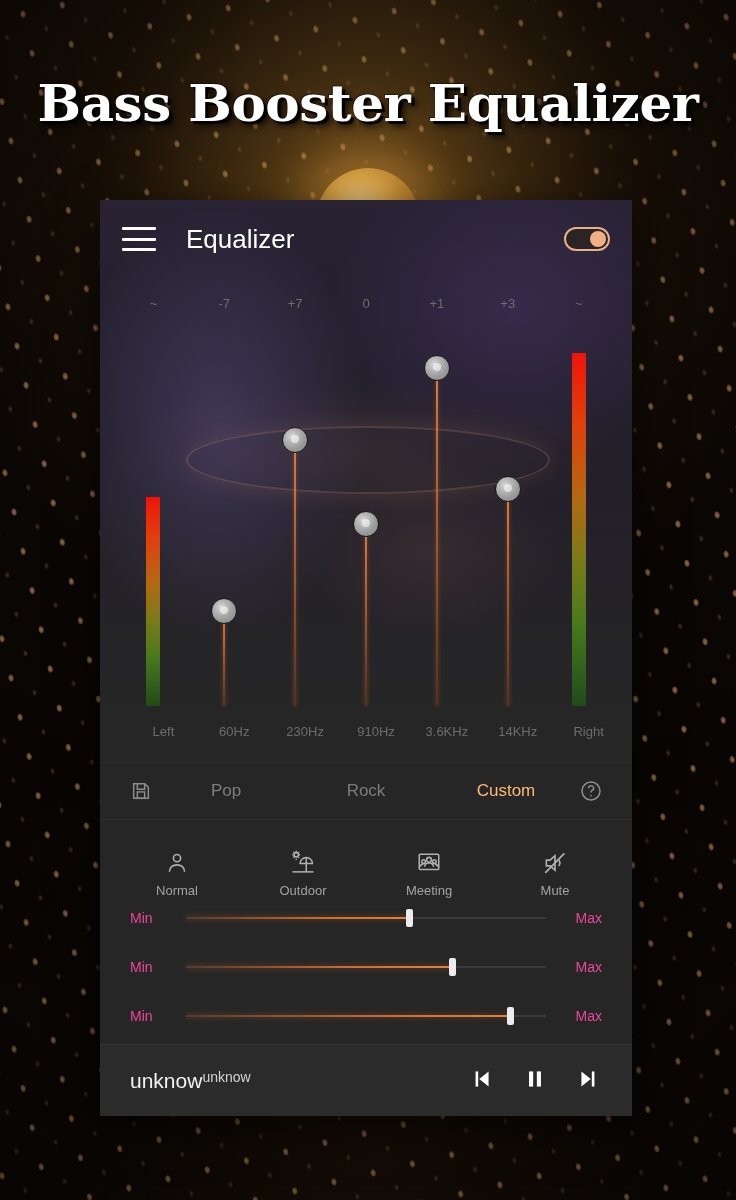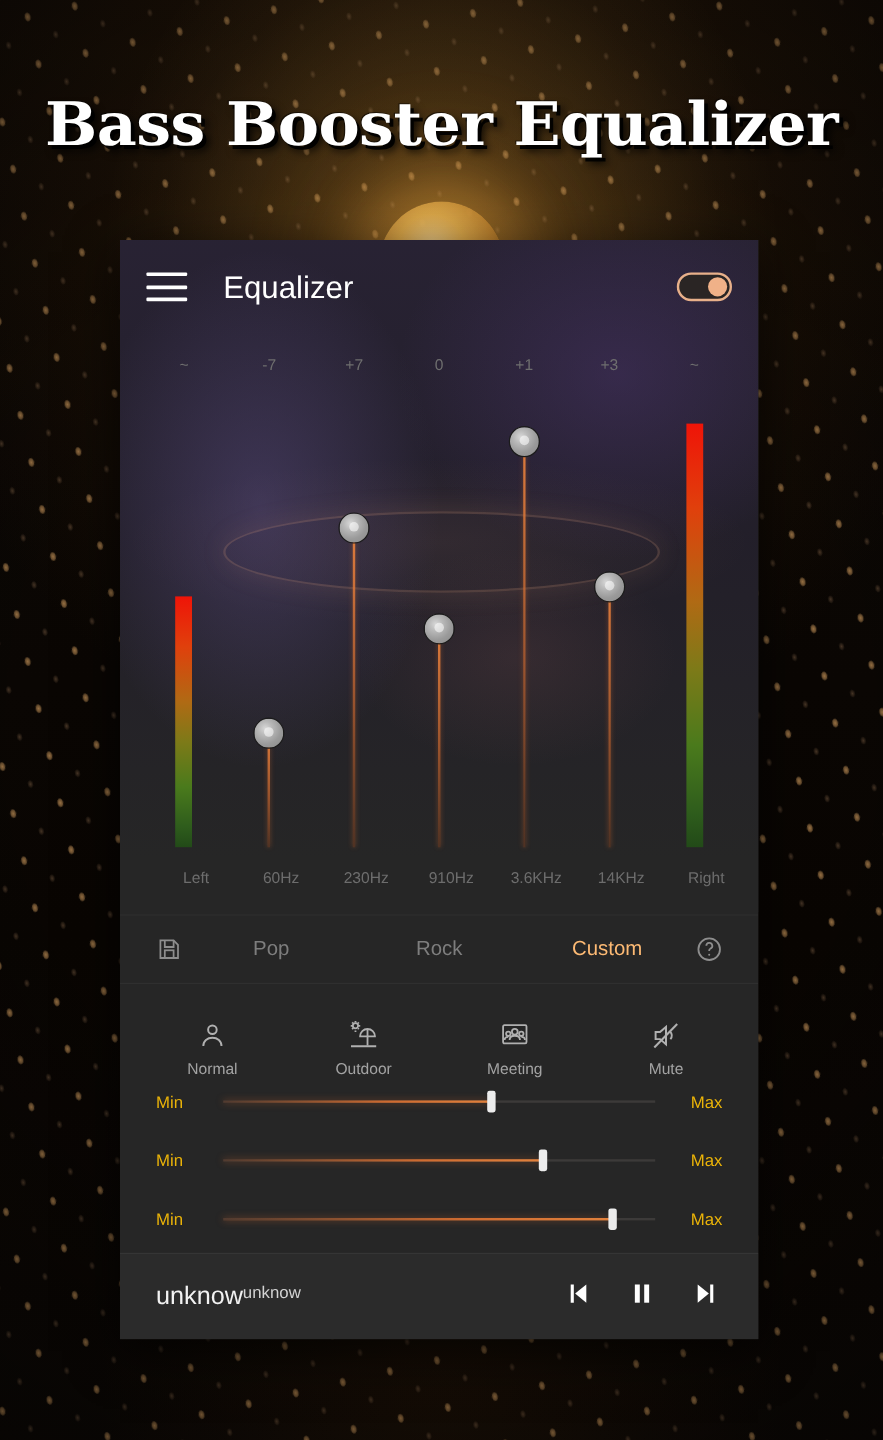--- a/index.html
+++ b/index.html
@@ -171,21 +171,21 @@
   }
   .scene { flex:1; text-align:center; cursor:pointer; }
   .scene .sicon { height:34px; display:flex; align-items:center; justify-content:center; }
   .scene .slabel { color:#a3a3a3; font-size:13px; margin-top:3px; display:block; }
 
   
   .mm-row {
     position:absolute; left:0; width:100%; height:40px;
     display:flex; align-items:center; padding:0 30px;
   }
-  .mm-row .mm-lab { color:#eab308; font-size:14px; width:42px; }
+  .mm-row .mm-lab { color:#ec4899; font-size:14px; width:42px; }
   .mm-row .mm-lab.right { text-align:right; }
   .mm-wrap { flex:1; position:relative; height:24px; margin:0 14px; display:flex; align-items:center; }
   .mm-bg { position:absolute; left:0; right:0; height:2px; background:#3c3a39; }
   .mm-fill { position:absolute; left:0; height:2px;
     background:linear-gradient(90deg, rgba(120,60,30,0.35) 0%, rgba(215,110,48,0.95) 62%, #e2813c 100%);
     box-shadow:0 0 6px rgba(220,110,50,0.5); }
   .mm-thumb { position:absolute; width:7px; height:18px; margin-left:-3px; border-radius:2px; background:#ececec; }
 
   
   #player {

